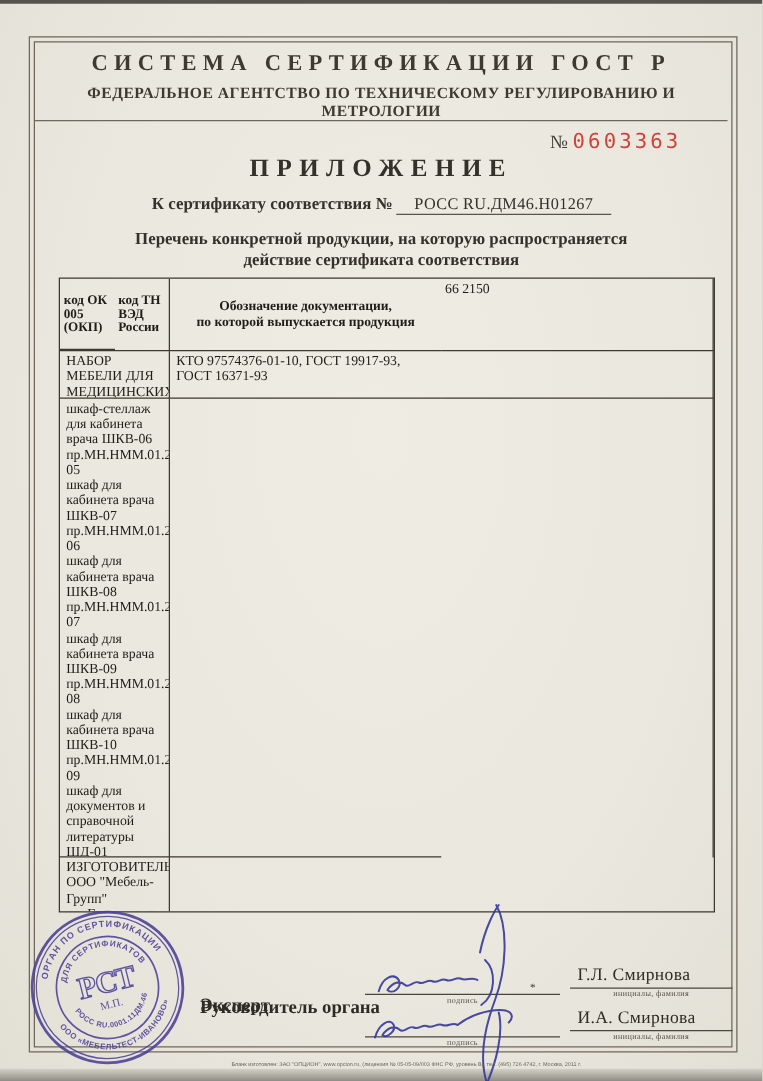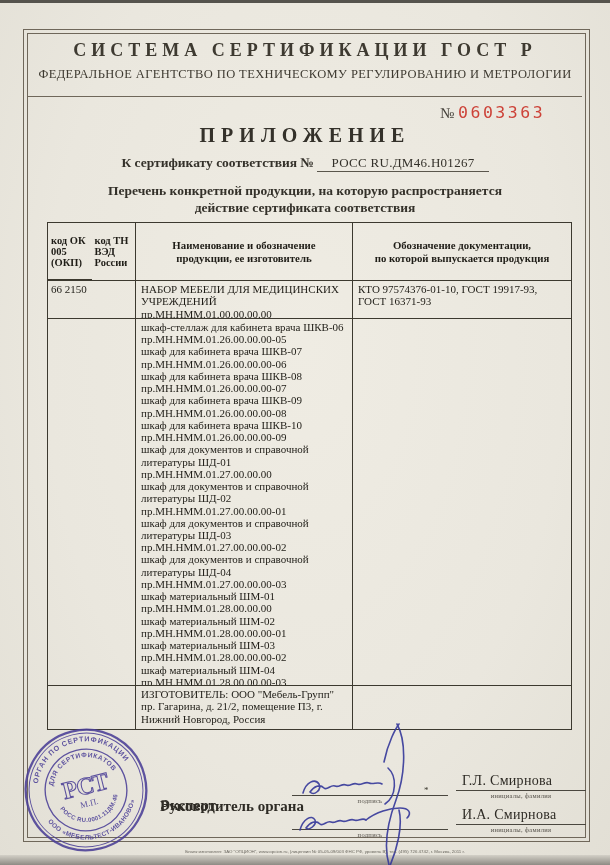--- a/index.html
+++ b/index.html
@@ -15,21 +15,21 @@
     background:linear-gradient(#d3d0c7,#8e8b84);}
   
   .frame{position:absolute;left:23px;top:29px;width:565px;height:811px;
     border:1.5px solid #6f675a;pointer-events:none;}
   .frame-inner{position:absolute;left:3px;top:3px;right:3px;bottom:3px;border:1px solid #6f675a;}
   .header-divider{position:absolute;left:28px;top:96px;width:554px;height:0;border-top:1.2px solid #6f675a;}
 
   .hdr1{position:absolute;left:30px;top:40px;width:550px;text-align:center;
     font-size:18px;font-weight:bold;letter-spacing:5px;color:#3e3a31;}
   .hdr2{position:absolute;left:30px;top:67px;width:550px;text-align:center;
-    font-size:12.5px;font-weight:normal;letter-spacing:0.4px;color:#3e3a31;}
+    font-size:12.5px;font-weight:bold;letter-spacing:0.4px;color:#3e3a31;}
 
   .form-number{position:absolute;left:440px;top:103px;font-size:15px;color:#45413a;}
   .form-number .digits{font-family:"DejaVu Sans Mono",monospace;font-size:16.5px;
     letter-spacing:2.5px;color:#cd4238;font-weight:normal;}
 
   .doc-title{position:absolute;left:30px;top:124px;width:550px;text-align:center;
     font-size:20px;font-weight:bold;letter-spacing:6px;color:#34312a;}
 
   .cert-line{position:absolute;left:30px;top:155px;width:550px;text-align:center;
     font-size:13.5px;font-weight:bold;color:#34312a;}
@@ -98,22 +98,20 @@
 
   <div class="subtitle">Перечень конкретной продукции,  на которую распространяется
 действие сертификата соответствия</div>
 
   <div class="tbl">
 
     <div class="cell col1-hdr">
       <div class="t">код ОК 005 (ОКП)</div>
       <div class="b">код ТН ВЭД России</div>
     </div>
-    <div class="cell hcell">Наименование и обозначение
-продукции, ее изготовитель</div>
     <div class="cell hcell last-col">Обозначение документации,
 по которой выпускается продукция</div>
 
     <div class="cell body-text code-cell">66 2150</div>
     <div class="cell body-text">НАБОР МЕБЕЛИ ДЛЯ МЕДИЦИНСКИХ
 УЧРЕЖДЕНИЙ пр.МН.НММ.01.00.00.00.00
 в составе:</div>
     <div class="cell body-text last-col">КТО 97574376-01-10, ГОСТ 19917-93,
 ГОСТ 16371-93</div>
 

